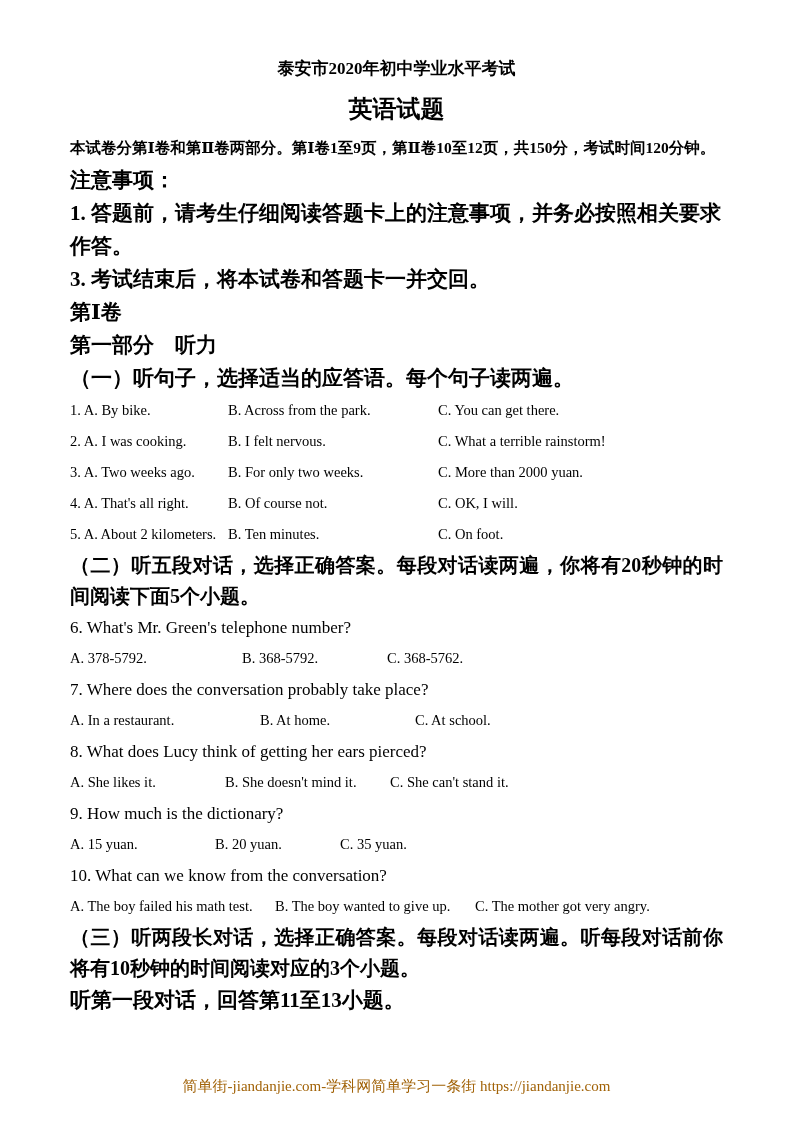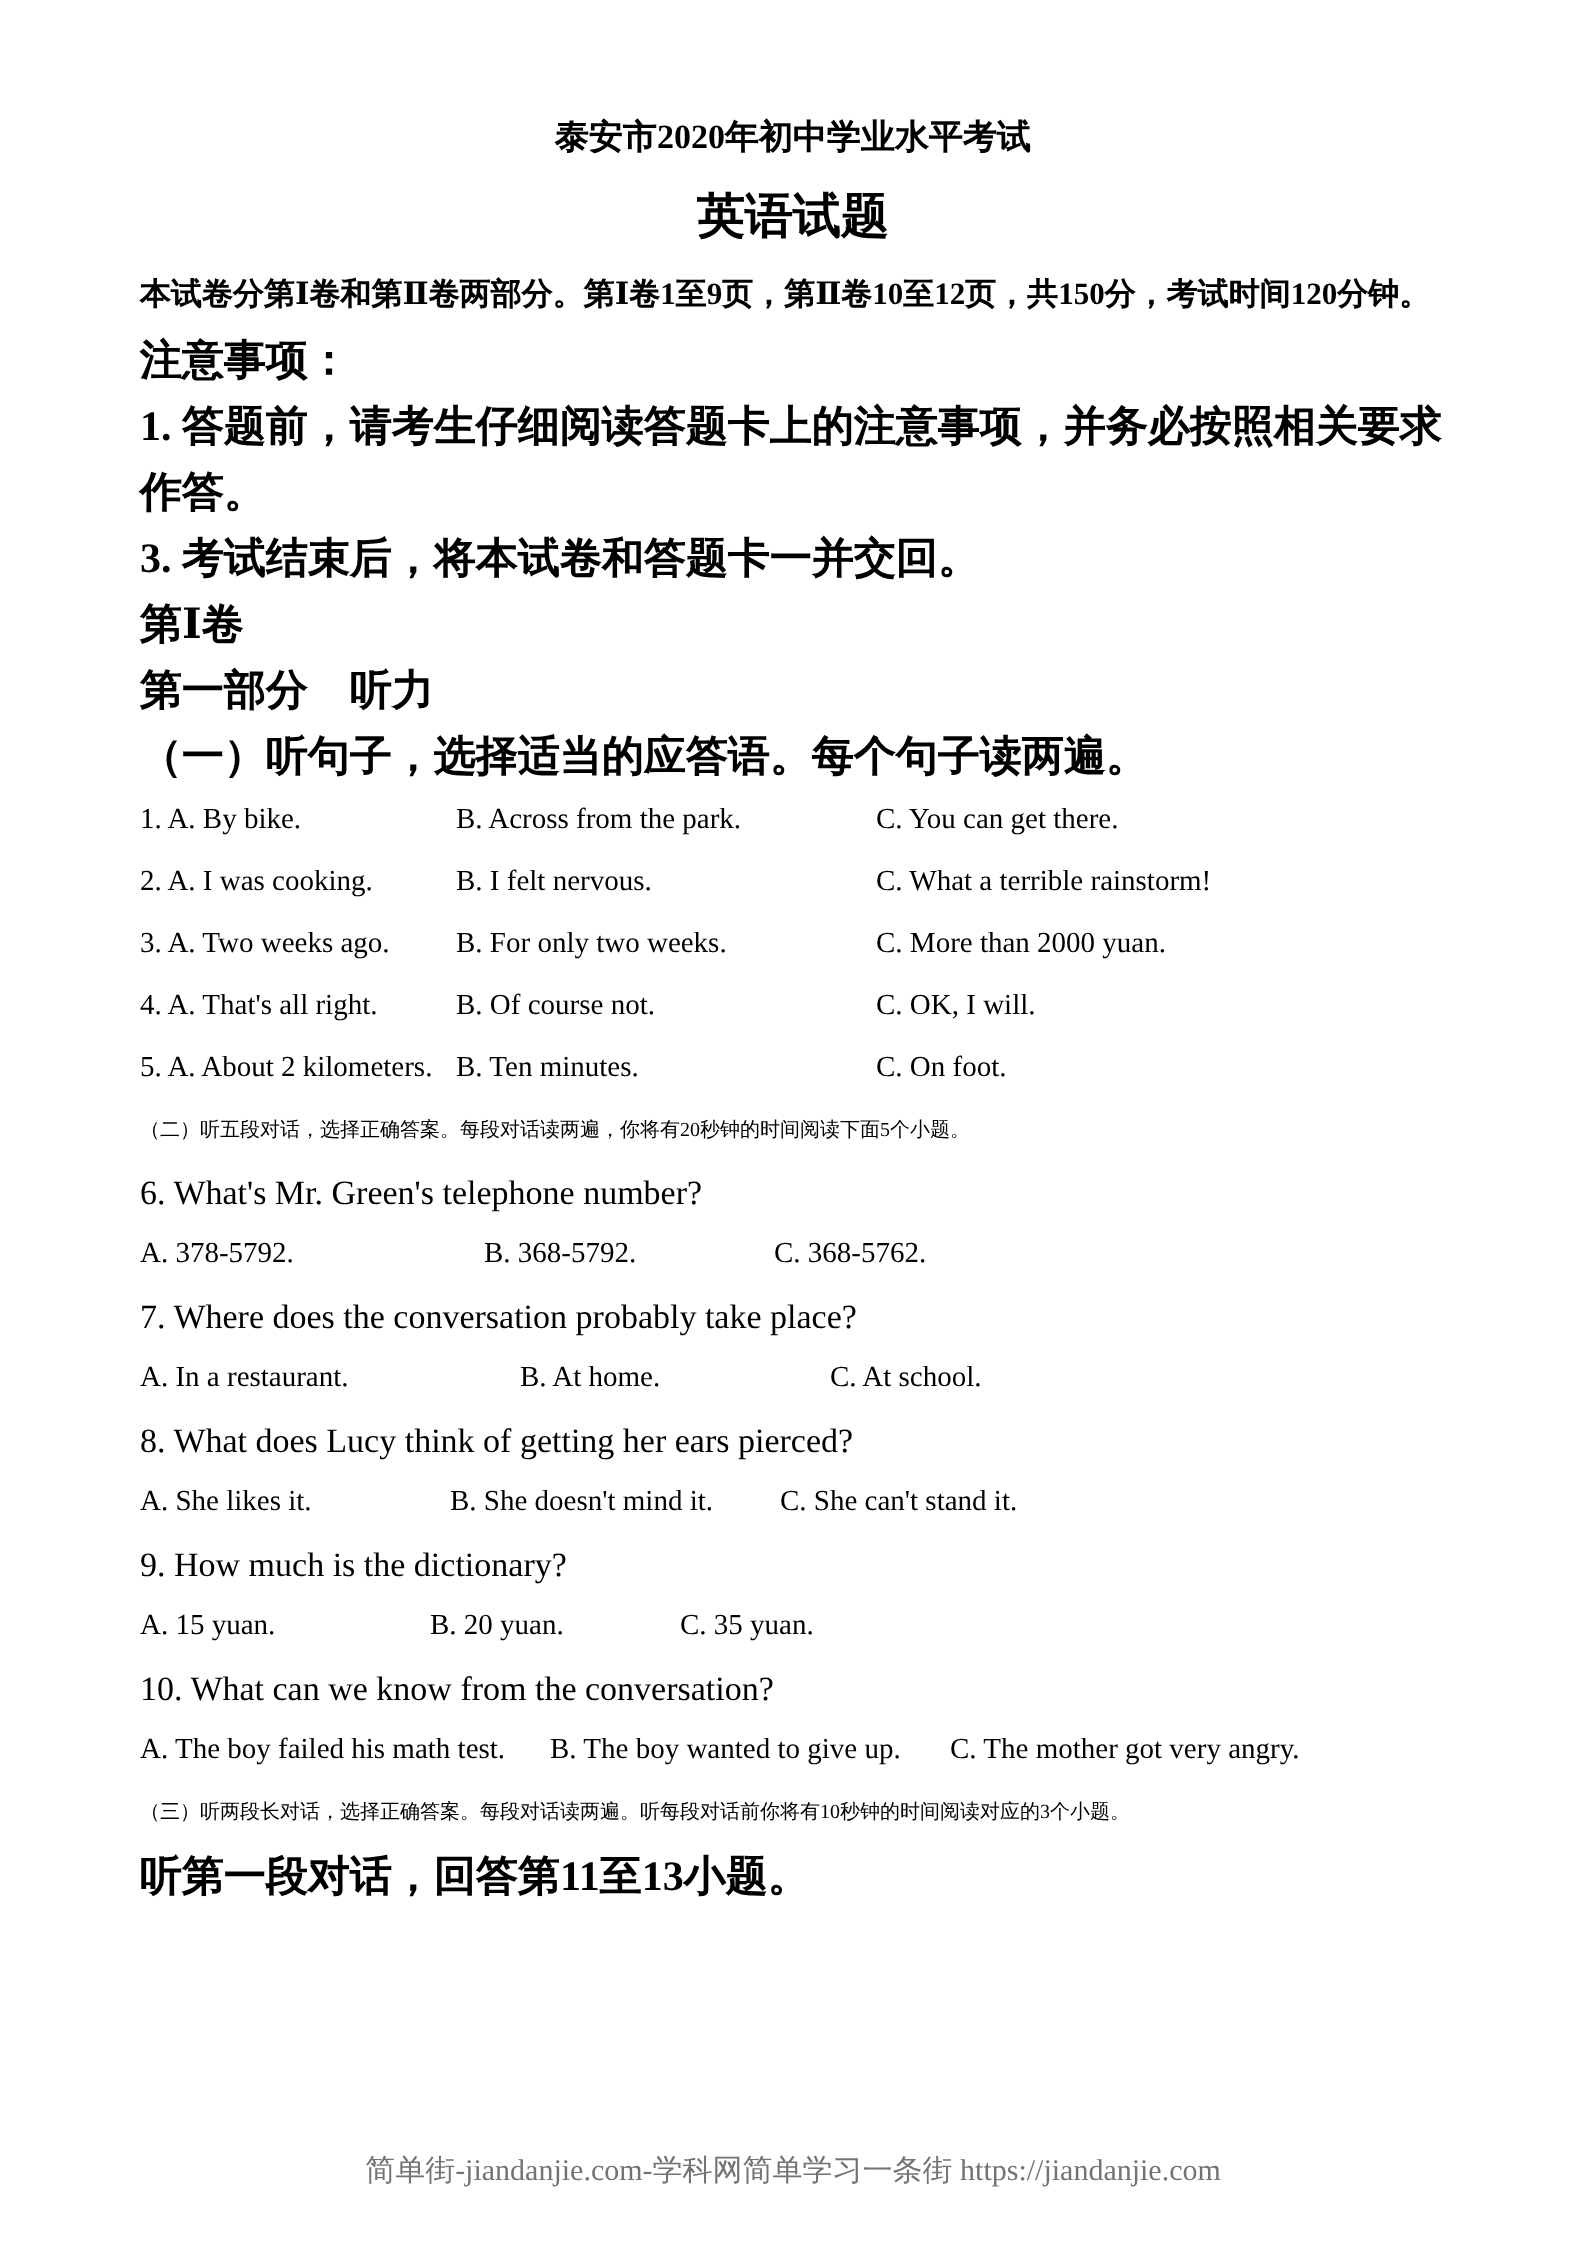--- a/index.html
+++ b/index.html
@@ -36,22 +36,22 @@
     line-height: 33px;
     text-align: justify;
     margin: 0;
   }
   .bold-line {
     font-weight: bold;
     font-size: 21px;
     line-height: 33px;
   }
   .bold-wrap {
-    font-weight: normal;
-    font-size: 10px;
+    font-weight: bold;
+    font-size: 20px;
     line-height: 31px;
     text-align: justify;
   }
   .center { text-align: left; }
   .q-line {
     font-size: 17px;
     line-height: 31px;
   }
   .q-row {
     display: flex;
@@ -61,21 +61,21 @@
   }
   .q-row span { display: inline-block; padding-right: 10px; }
   .c1 { min-width: 148px; }
   .c2 { min-width: 200px; }
   .footer {
     position: absolute;
     left: 0;
     bottom: 26px;
     width: 100%;
     text-align: center;
-    color: #737373;
+    color: #a16207;
     font-size: 15px;
     line-height: 20px;
   }
 </style>
 </head>
 <body>
 
 <div class="doc">
   <div class="content">
 

